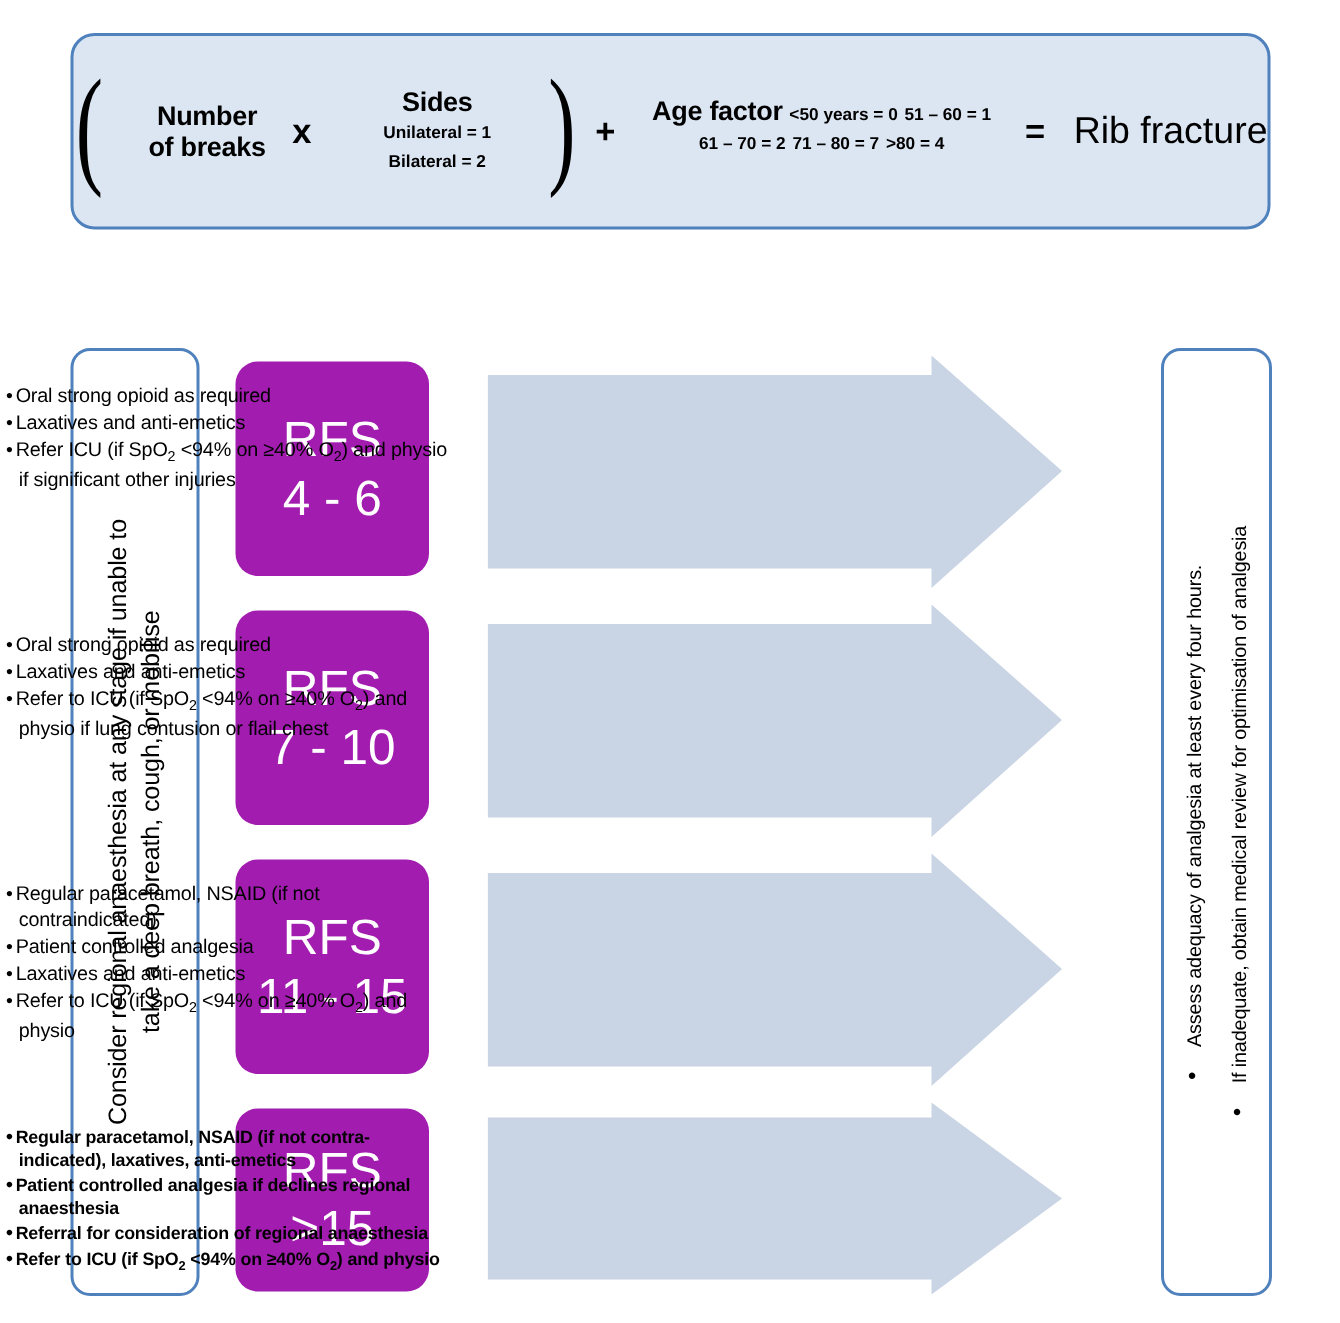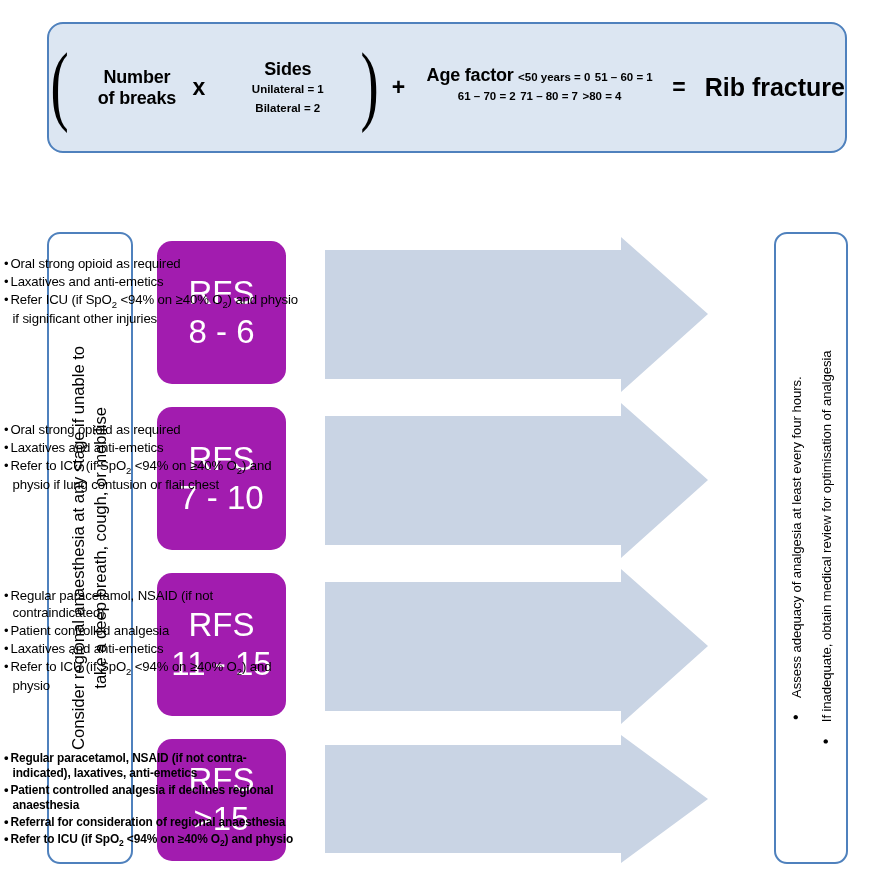--- a/index.html
+++ b/index.html
@@ -62,21 +62,21 @@
   .op {
     font-weight: bold;
     font-size: 23px;
     margin: 0 7px;
   }
   #term-number { margin-left: 18px; }
   #term-sides { margin-left: 14px; margin-right: 10px; }
   #term-age { margin-left: 6px; margin-right: 4px; position: relative; top: -3px;}
   #term-age .term-title { font-size: 18px; margin-bottom: 1px; text-align: right;}
   #term-result {
-    font-weight: bold;
+    font-weight: normal;
     font-size: 25px;
     line-height: 1.32;
     text-align: center;
     margin-left: 8px;
     white-space: nowrap;
   }
 
   
   .vpanel {
     position: absolute;
@@ -257,21 +257,21 @@
     <span class="vline" id="rp-line2">
       <span class="vbullet">•</span>
       <span class="vtxt">If inadequate, obtain medical review for optimisation of analgesia</span>
     </span>
   </div>
 </div>
 
 <div class="row" id="row-0">
   <div class="rfs-box">
     <span class="rfs-label">RFS</span>
-    <span class="rfs-range">8 - 6</span>
+    <span class="rfs-range">4 - 6</span>
   </div>
   <div class="arrow"></div>
   <ul class="bullets">
     <li>Oral strong opioid as required</li>
     <li>Laxatives and anti-emetics</li>
     <li>Refer ICU (if SpO<sub>2</sub> &lt;94% on ≥40% O<sub>2</sub>) and physio if significant other injuries</li>
   </ul>
 </div>
 
 <div class="row" id="row-1">

